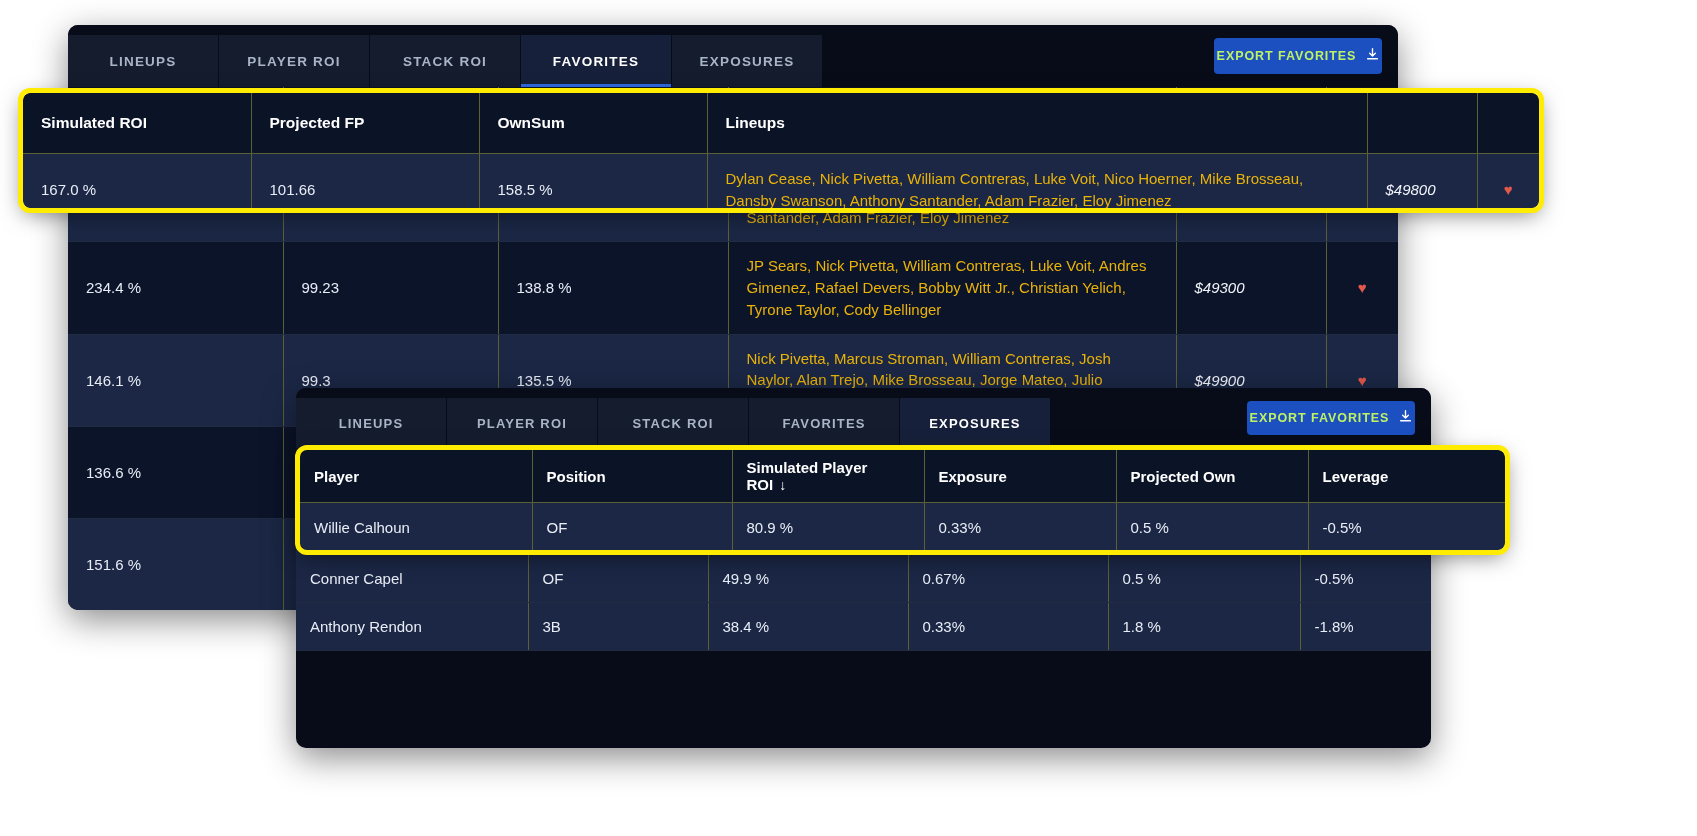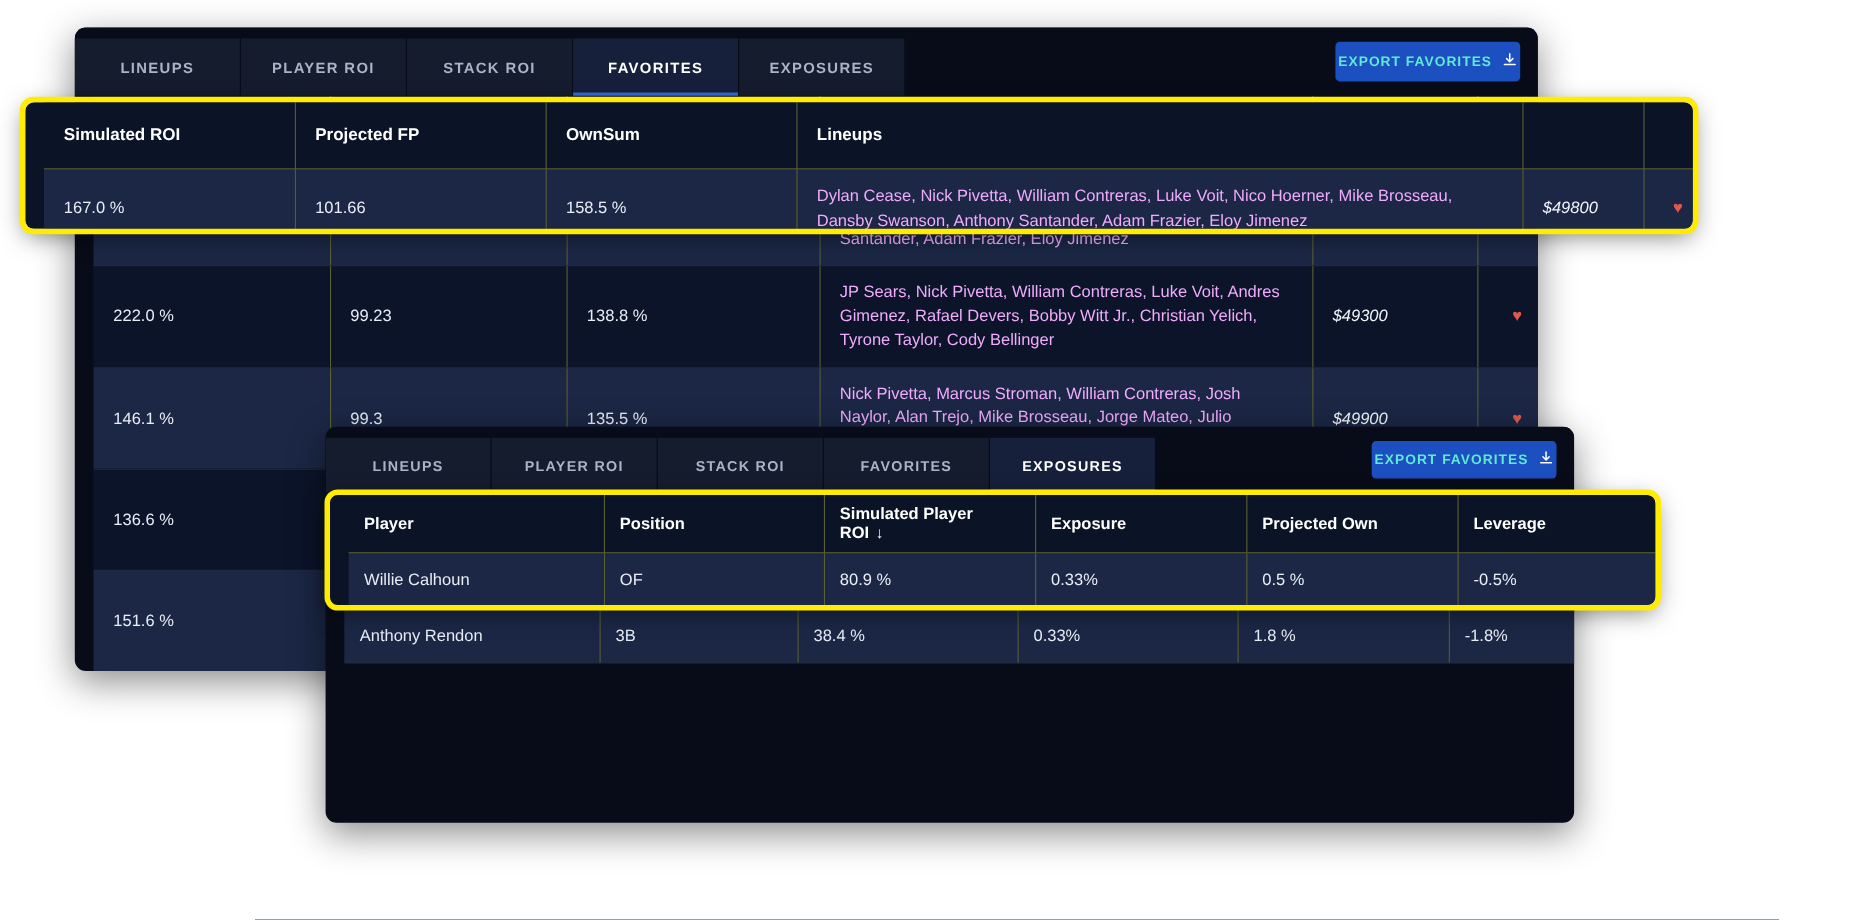--- a/index.html
+++ b/index.html
@@ -41,33 +41,33 @@
     display:flex;align-items:center;justify-content:center;
   }
   .tab.active{
     color:#ffffff;
     background:#16203a;
     box-shadow:inset 0 -3px 0 0 #2f6ae0;
   }
   .export-btn{
     position:absolute;
     background:#1c4fc0;
-    color:#5eead4;
+    color:#bef264;
     font-weight:700;
     letter-spacing:.075em;
     border:none;
     border-radius:4px;
     display:flex;align-items:center;justify-content:center;gap:10px;
     cursor:pointer;
     white-space:nowrap;
   }
   .dl-icon{display:inline-block;line-height:1;}
 
   
-  table{border-collapse:collapse;width:100%;table-layout:fixed;margin-left:17px;}
+  table{border-collapse:collapse;width:100%;table-layout:fixed;}
   th{
     text-align:left;
     color:#ffffff;
     font-weight:600;
     background:#0b1326;
     border-right:1px solid #5a6134;
     border-bottom:1px solid #5a6134;
     vertical-align:middle;
   }
   td{
@@ -87,21 +87,21 @@
   #favorites-panel .export-btn{right:16px;top:13px;width:168px;height:36px;font-size:12.5px;}
   #fav-table-wrap{padding:0;}
   #fav-table th{font-size:15.5px;height:62px;padding:0 18px;}
   #fav-table td{font-size:15px;padding:13px 18px;}
   #fav-table .c-roi{width:215px;}
   #fav-table .c-fp{width:215px;}
   #fav-table .c-own{width:230px;}
   #fav-table .c-lineups{width:auto;}
   #fav-table .c-salary{width:150px;}
   #fav-table .c-fav{width:72px;}
-  .lineup-cell{font-size:13px;line-height:1.45;color:#f0abfc;}
+  .lineup-cell{font-size:13px;line-height:1.45;color:#eab308;}
   .salary-cell{font-style:italic;font-size:15.5px;text-align:left;color:#f2f5fa;}
   .heart{color:#e2584a;font-size:22px;line-height:1;text-align:center;}
 
   
   #exposures-panel{left:296px;top:388px;width:1135px;height:360px;}
   #exposures-panel .tabbar{height:60px;}
   #exposures-panel .tab{width:150px;height:50px;font-size:13px;}
   #exposures-panel .export-btn{right:16px;top:13px;width:168px;height:34px;font-size:12.5px;}
   #exp-table th{font-size:15px;height:58px;padding:0 14px;}
   #exp-table td{font-size:15px;padding:15px 14px;}
@@ -220,21 +220,21 @@
       <tbody>
         <tr class="even">
           <td>167.0 %</td>
           <td>101.66</td>
           <td>158.5 %</td>
           <td class="lineup-cell">Dylan Cease, Nick Pivetta, William Contreras, Luke Voit, Nico Hoerner, Mike Brosseau, Dansby Swanson, Anthony Santander, Adam Frazier, Eloy Jimenez</td>
           <td class="salary-cell">$49800</td>
           <td class="heart">♥</td>
         </tr>
         <tr class="odd">
-          <td>222.0 %</td>
+          <td>234.4 %</td>
           <td>99.23</td>
           <td>138.8 %</td>
           <td class="lineup-cell">JP Sears, Nick Pivetta, William Contreras, Luke Voit, Andres Gimenez, Rafael Devers, Bobby Witt Jr., Christian Yelich, Tyrone Taylor, Cody Bellinger</td>
           <td class="salary-cell">$49300</td>
           <td class="heart">♥</td>
         </tr>
         <tr class="even">
           <td>146.1 %</td>
           <td>99.3</td>
           <td>135.5 %</td>
@@ -313,20 +313,28 @@
         <th>Projected Own</th>
         <th>Leverage</th>
       </tr>
     </thead>
     <tbody>
       <tr class="even">
         <td>Willie Calhoun</td>
         <td>OF</td>
         <td>80.9 %</td>
         <td>0.33%</td>
+        <td>0.5 %</td>
+        <td>-0.5%</td>
+      </tr>
+      <tr class="even">
+        <td>Conner Capel</td>
+        <td>OF</td>
+        <td>49.9 %</td>
+        <td>0.67%</td>
         <td>0.5 %</td>
         <td>-0.5%</td>
       </tr>
       <tr class="even">
         <td>Anthony Rendon</td>
         <td>3B</td>
         <td>38.4 %</td>
         <td>0.33%</td>
         <td>1.8 %</td>
         <td>-1.8%</td>

